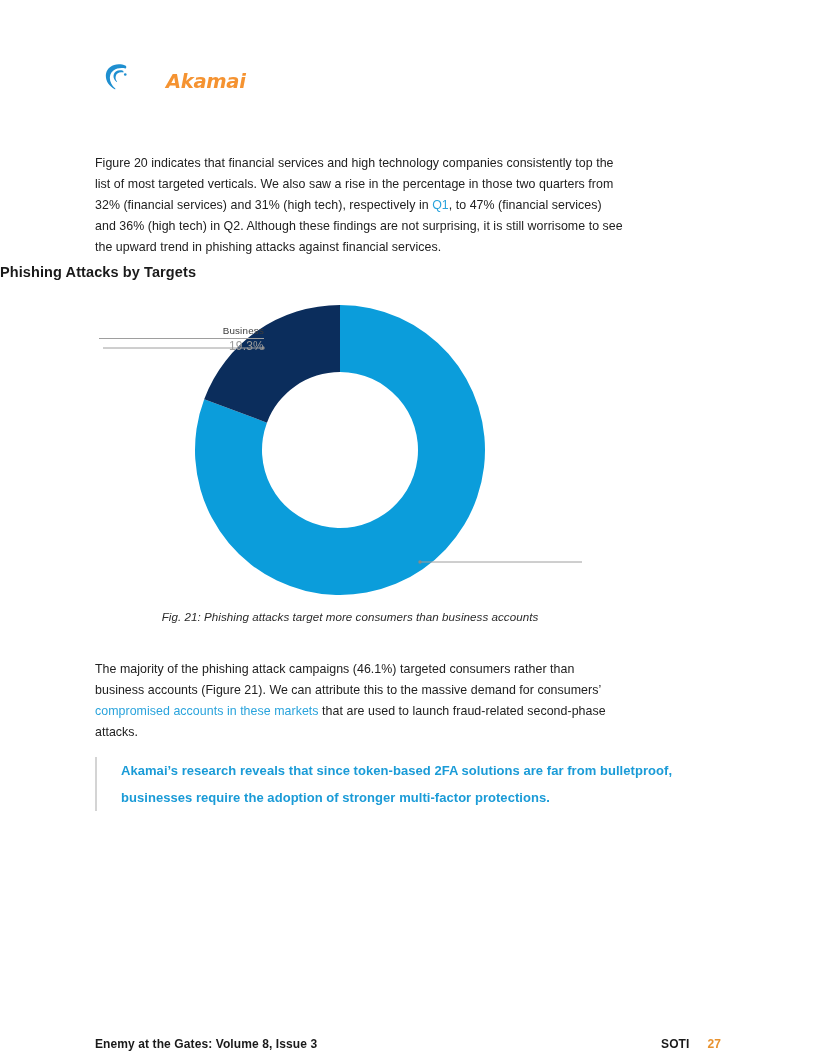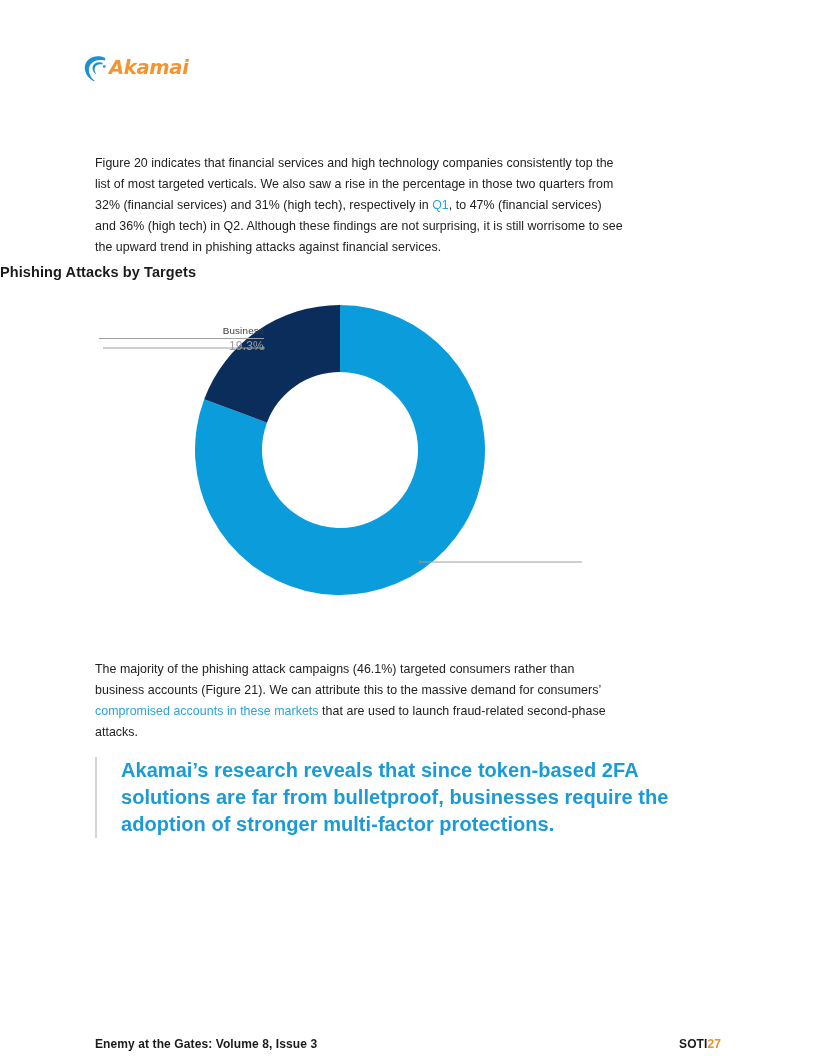--- a/index.html
+++ b/index.html
@@ -15,26 +15,27 @@
     position: relative;
     width: 816px;
     height: 1056px;
     background: #ffffff;
     overflow: hidden;
   }
 
   
   .logo {
     position: absolute;
-    left: 84px;
+    left: 105px;
     top: 55px;
     width: 95px;
     height: 36px;
     display: flex;
-    align-items: flex-start;
+    align-items: flex-end;
+    gap: 36px;
   }
   .logo-mark {
     width: 26px;
     height: 28px;
     flex: 0 0 auto;
     margin-right: 1px;
   }
   .logo-text {
     font-family: "DejaVu Sans", sans-serif;
     font-style: italic;
@@ -140,21 +141,21 @@
 
   
   .pullquote {
     position: absolute;
     left: 95px;
     top: 757px;
     width: 580px;
     padding-left: 24px;
     border-left: 2px solid #d4d4d4;
     box-sizing: border-box;
-    font-size: 20px;
+    font-size: 13px;
     font-weight: bold;
     line-height: 27px;
     color: #1A9BD7;
     letter-spacing: 0.05px;
   }
 
   
   .footer {
     position: absolute;
     left: 95px;
@@ -166,20 +167,21 @@
     font-size: 12px;
   }
   .footer-left {
     font-weight: bold;
     color: #1a1a1a;
     letter-spacing: 0.1px;
   }
   .footer-right {
     display: flex;
     align-items: baseline;
+    gap: 18px;
   }
   .footer-soti {
     font-weight: bold;
     color: #1a1a1a;
     letter-spacing: 0.1px;
   }
   .footer-page {
     font-weight: bold;
     color: #E8922F;
     letter-spacing: 0.1px;
@@ -219,20 +221,21 @@
     </svg>
   </div>
 
   <div class="label-business">
     <span class="label-name">Business</span>
     <span class="label-underline"></span>
     <span class="label-value">19.3%</span>
   </div>
 
 
+  <div class="fig-caption">Fig. 21: Phishing attacks target more consumers than business accounts</div>
 
   <p class="body-para" id="para2"><span>The majority of the phishing attack campaigns (46.1%) targeted consumers rather than business accounts (Figure 21). We can attribute this to the massive demand for consumers’ </span><a class="link" href="#">compromised accounts in these markets</a><span> that are used to launch fraud-related second-phase attacks.</span></p>
 
   <div class="pullquote">Akamai’s research reveals that since token-based 2FA solutions are far from bulletproof, businesses require the adoption of stronger multi-factor protections.</div>
 
   <div class="footer">
     <span class="footer-left">Enemy at the Gates: Volume 8, Issue 3</span>
     <span class="footer-right">
       <span class="footer-soti">SOTI</span>
       <span class="footer-page">27</span>

